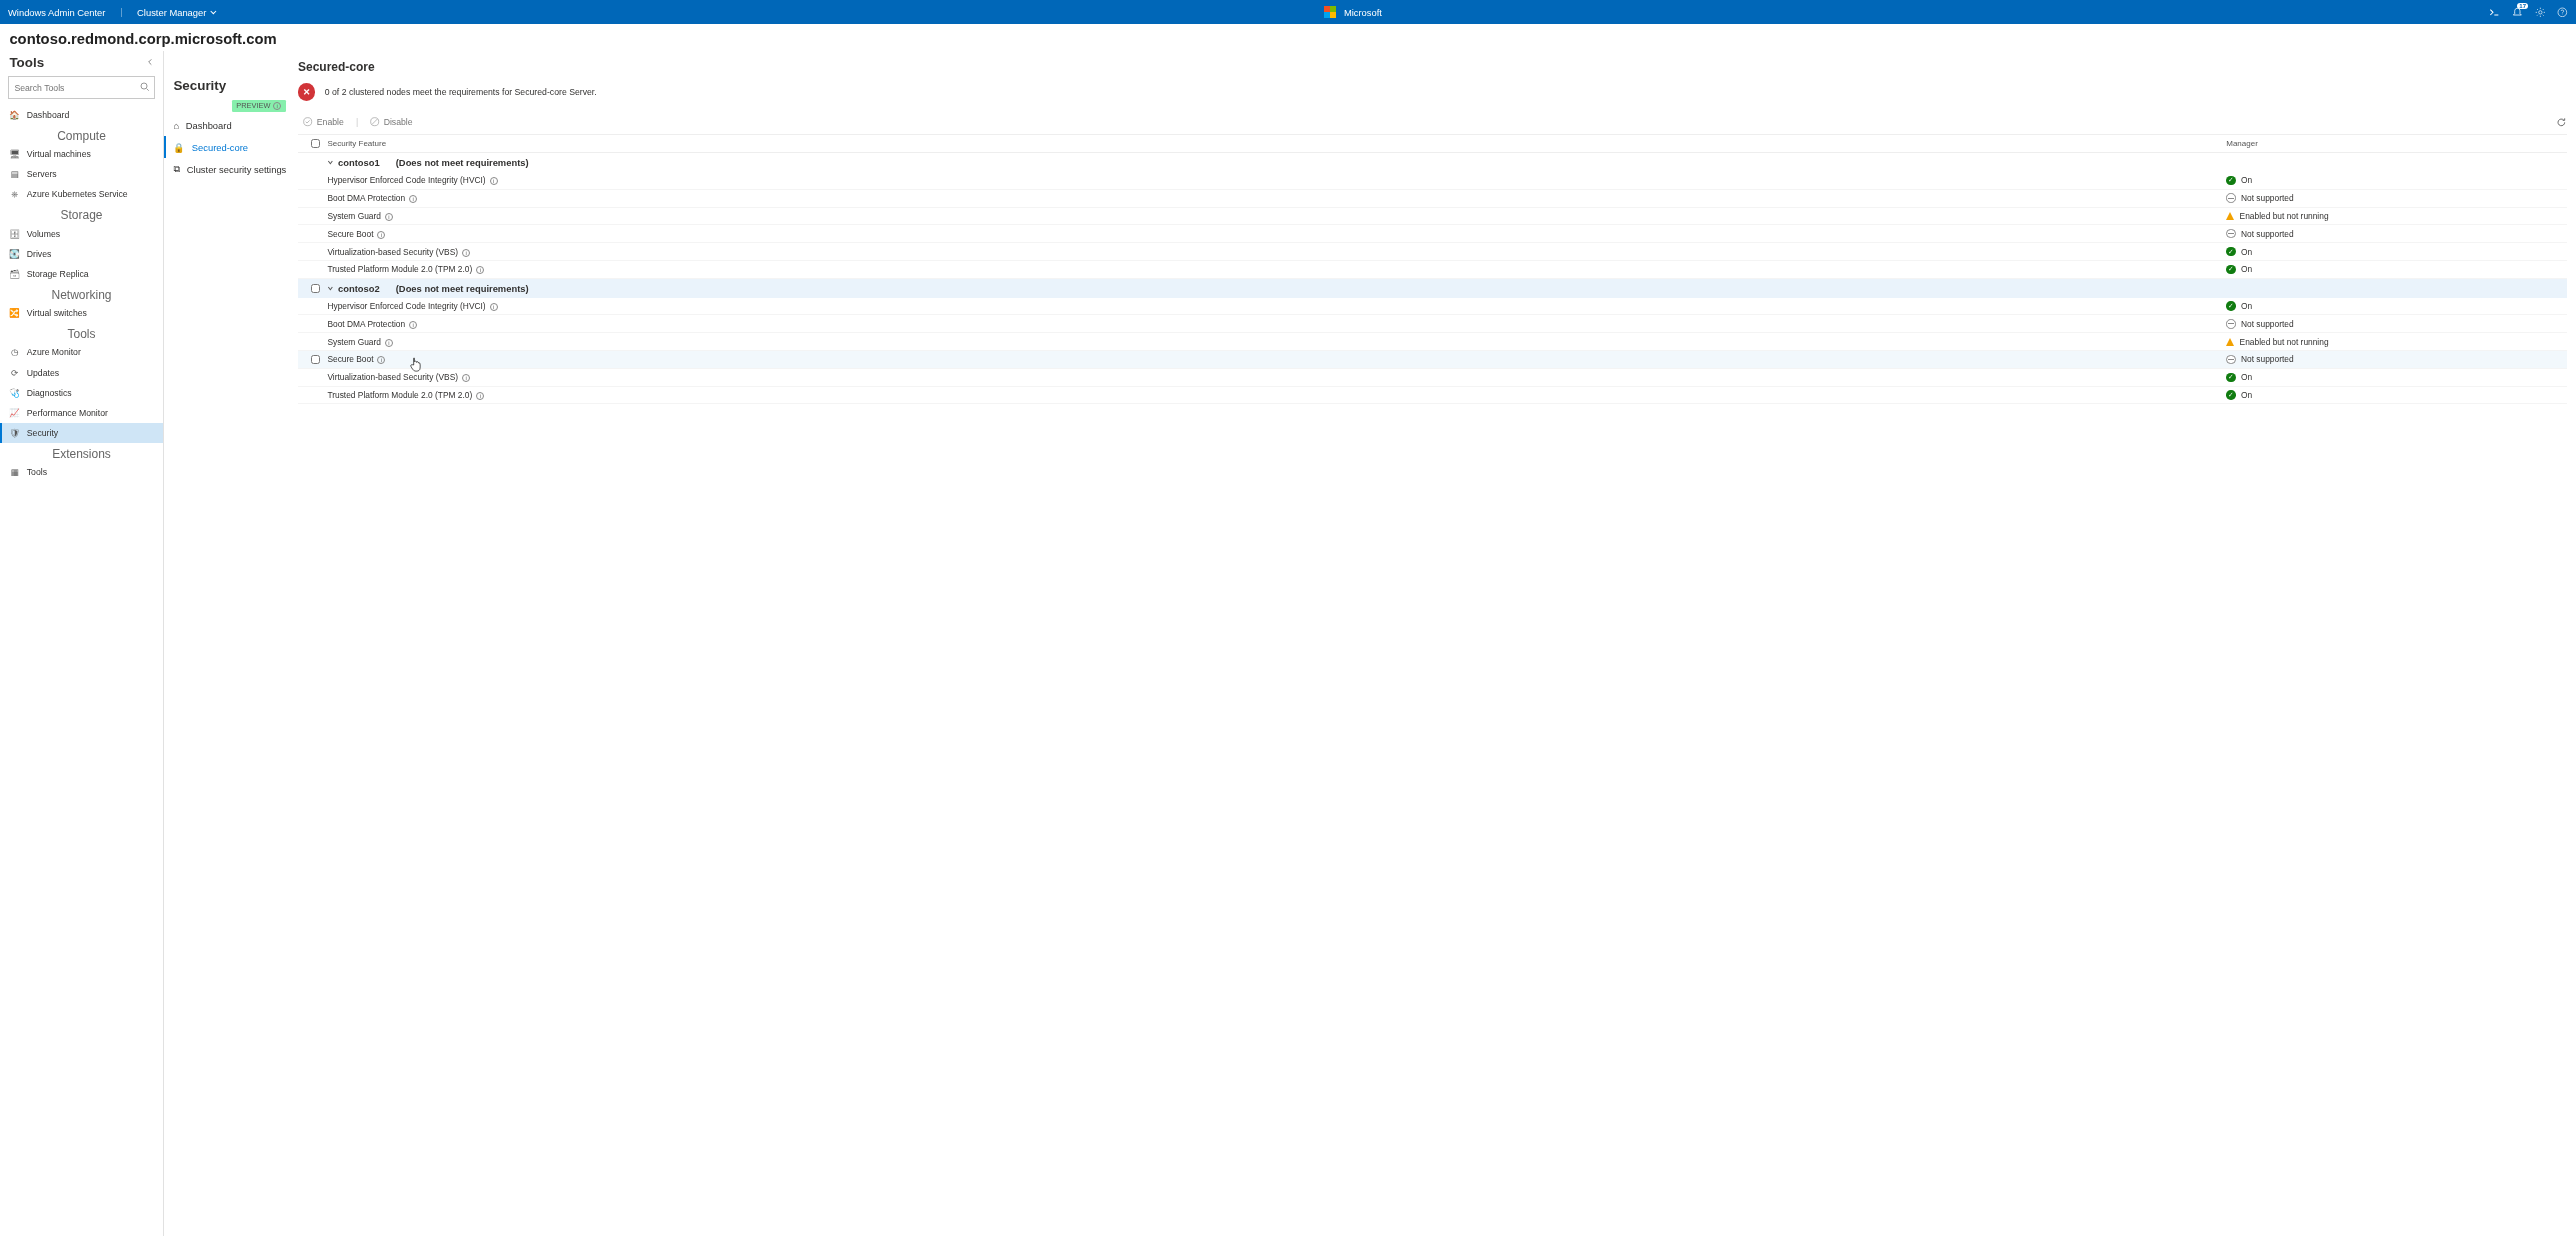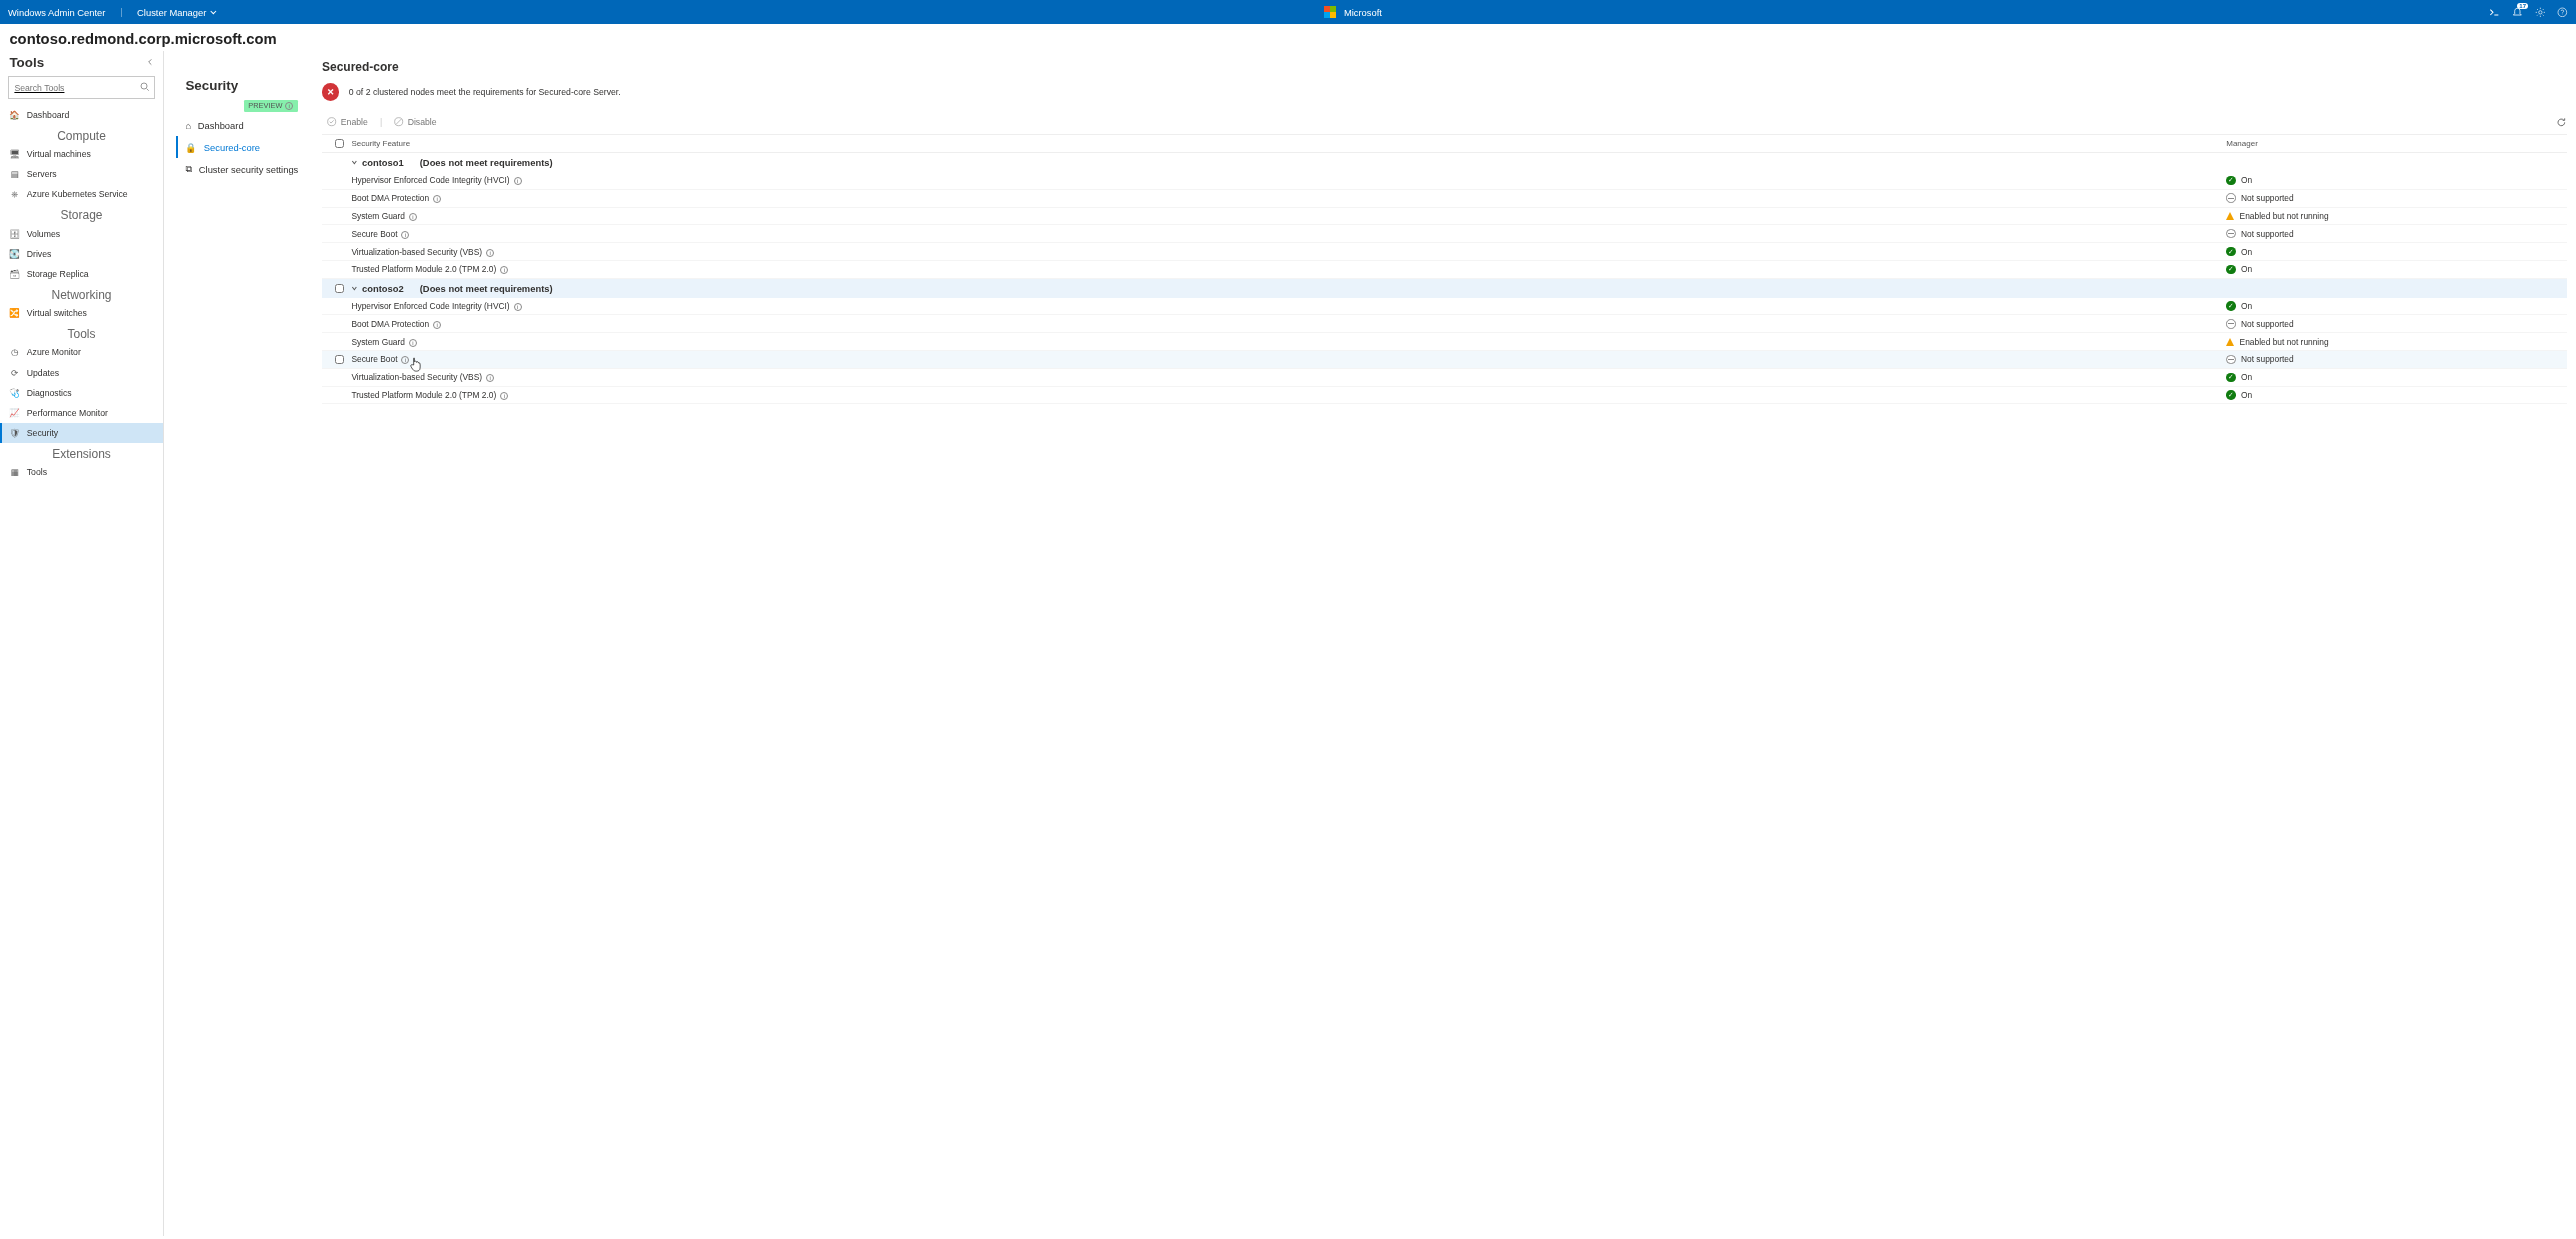--- a/index.html
+++ b/index.html
@@ -17,29 +17,29 @@
 .ms-logo .r { background:#f25022; } .ms-logo .g { background:#7fba00; }
 .ms-logo .b { background:#00a4ef; } .ms-logo .y { background:#ffb900; }
 .topbar .right { display: flex; align-items: center; gap: 12px; }
 .topbar .icon-btn { color: #fff; cursor: pointer; position: relative; }
 .notif-badge { position:absolute; top:-4px; right:-5.4px; background:#fff; color:#0067b8; border-radius:5.4px; font-size:6px; padding:0 2px; font-weight:600; }
 
 
 .breadcrumb { padding: 6.7px 9.4px 4px 9.4px; font-size: 14.8px; font-weight: 600; color:#222; }
 
 
-.body { display: flex; height: calc(100vh - 54px); gap: 12px; }
+.body { display: flex; height: calc(100vh - 54px); }
 
 
 .tools { width: 164px; border-right: 0.7px solid #e1e1e1; display: flex; flex-direction: column; }
 .tools-header { display:flex; align-items:center; justify-content:space-between; padding: 4px 9.4px 6.7px 9.4px; }
 .tools-header h2 { font-size: 13.4px; font-weight: 600; }
 .collapse-chev { color:#888; cursor:pointer; }
 .search-wrap { margin: 0 8px 5.4px 8px; position: relative; }
-.search-wrap input { width:100%; height:23px; border:0.7px solid #c8c8c8; padding: 0 20px 0 5.4px; font-size:8.7px;text-decoration:underline; }
+.search-wrap input { width:100%; height:23px; border:0.7px solid #c8c8c8; padding: 0 20px 0 5.4px; font-size:8.7px; }
 .search-wrap .sicon { position:absolute; right:5.4px; top:5.4px; color:#666; }
 .group-label { text-align:center; font-size:12px; color:#666; padding:4px 0 1.3px 0; }
 .tool-item { display:flex; align-items:center; gap:6.7px; padding: 4.7px 9.4px; cursor:pointer; }
 .tool-item.active { background:#cfe5f6; border-left:2px solid #0078d4; padding-left:7.4px; }
 .tool-icon { width:10.7px; height:10.7px; display:inline-flex; align-items:center; justify-content:center; color:#555; }
 
 
 .subnav { width: 134px; padding: 9.4px 0 0 0; }
 .subnav h1 { font-size: 13.4px; font-weight:600; padding: 0 9.4px 2.7px 9.4px; display:flex; align-items:center; gap:5.4px; }
 .preview-badge { background:#86efac; font-size:7.4px; padding:1.3px 4.7px; border-radius:1.3px; color:#555; display:inline-flex; align-items:center; gap:2.7px; font-weight:400;margin-top:40px; }

